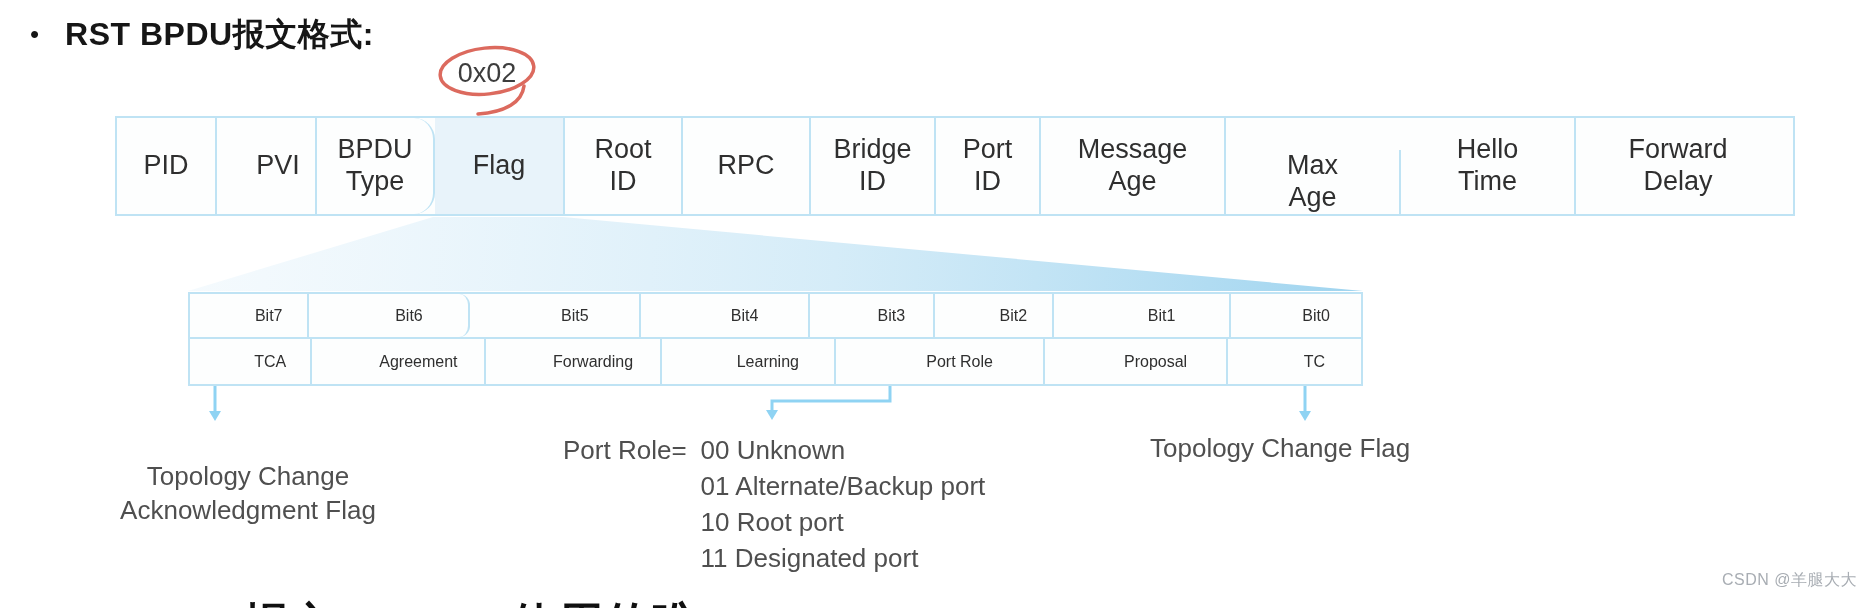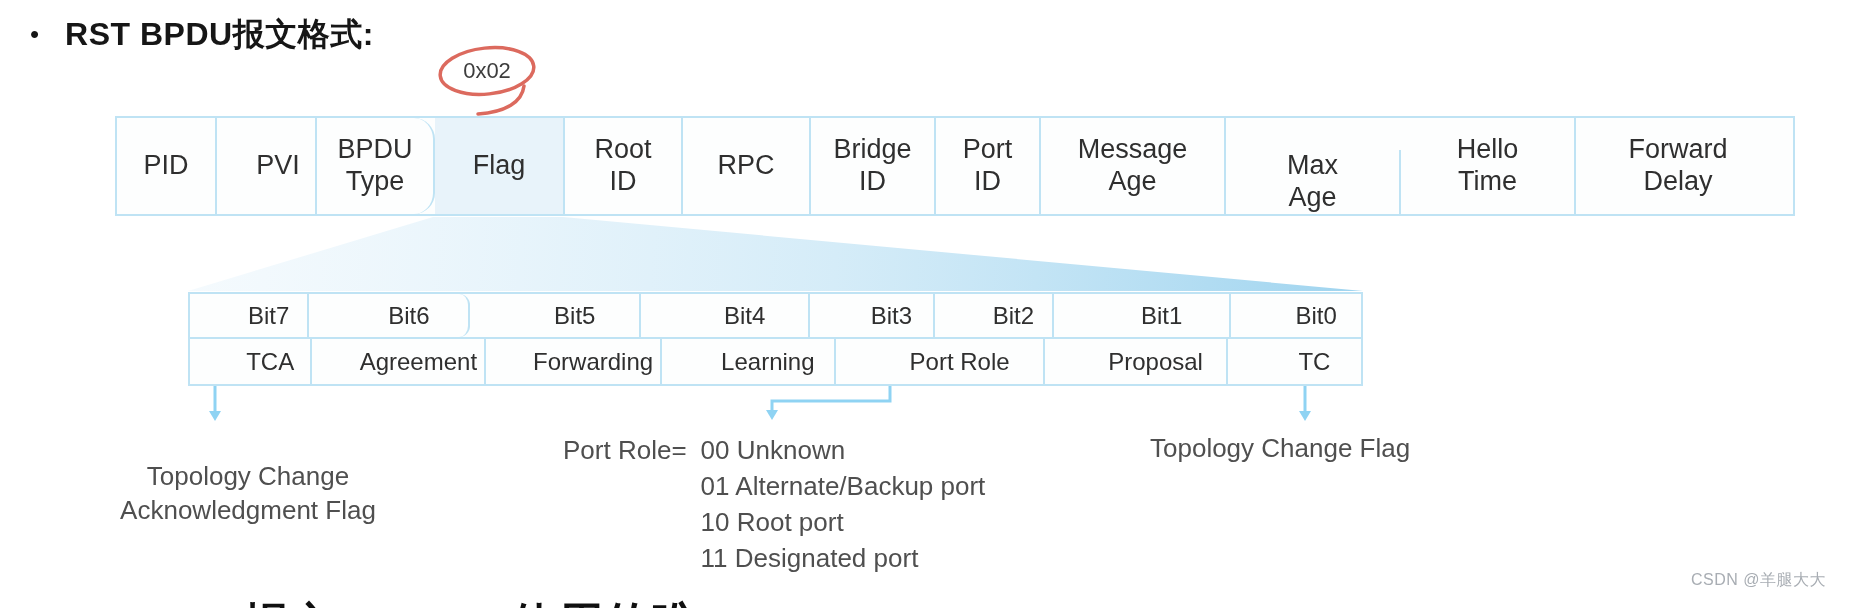--- a/index.html
+++ b/index.html
@@ -16,21 +16,21 @@
   .stage{
     position:relative;width:1860px;height:608px;background:#ffffff;overflow:hidden;
   }
   
   .title-row{position:absolute;left:30px;top:14px;display:flex;align-items:flex-start;gap:26px;color:#161616;}
   .title-row .bullet{font-size:26px;line-height:40px;}
   .title-row h1{font-size:32px;font-weight:700;letter-spacing:0.5px;line-height:40px;}
   
   .callout-text{
     position:absolute;left:447px;top:58px;width:80px;text-align:center;
-    font-size:22px;color:#3d3d3d;
+    font-size:27px;color:#3d3d3d;
   }
   
   svg.overlay{position:absolute;left:0;top:0;width:1860px;height:608px;pointer-events:none;}
   
   .pkt{
     position:absolute;left:115px;top:116px;width:1680px;height:100px;
     display:flex;border:2px solid var(--bd);background:#fdfefe;
   }
   .pkt .cell{
     border-right:2px solid var(--bd);
@@ -51,21 +51,21 @@
   .pkt .cell:nth-child(10){width:175px;margin-top:32px;}
   .pkt .cell:nth-child(11){width:175px;}
   .pkt .cell:nth-child(12){width:204px;}
   
   .bits{position:absolute;left:188px;top:292px;width:1175px;border:2px solid var(--bd);background:#fdfefe;}
   .bits .row{display:flex;height:45px;}
   .bits .row.first{border-bottom:2px solid var(--bd);}
   .bits .cell{
     border-right:2px solid var(--bd);
     display:flex;align-items:center;justify-content:center;
-    font-size:24px;color:var(--cell-text);background:#fdfefe;margin-left:40px;
+    font-size:16px;color:var(--cell-text);background:#fdfefe;margin-left:40px;
   }
   .bits .cell:last-child{border-right:none;}
   .row.first .cell:nth-child(1){width:108px;}
   .row.first .cell:nth-child(2){width:165px;border-radius:11px;}
   .row.first .cell:nth-child(3){width:178px;}
   .row.first .cell:nth-child(4){width:176px;}
   .row.first .cell:nth-child(5){width:115px;}
   .row.first .cell:nth-child(6){width:108px;}
   .row.first .cell:nth-child(7){width:187px;}
   .row.first .cell:nth-child(8){width:123px;}
@@ -77,21 +77,21 @@
   .row.second .cell:nth-child(6){width:187px;}
   .row.second .cell:nth-child(7){width:123px;}
   
   .note{position:absolute;font-size:26px;color:var(--note);white-space:pre-line;line-height:1.3;}
   .note.tca{left:58px;top:428px;width:380px;text-align:center;margin-top:32px;}
   .note.tc{left:1150px;top:432px;}
   .port-role{position:absolute;left:563px;top:432px;display:flex;gap:14px;color:var(--note);font-size:26px;}
   .port-role .values{display:flex;flex-direction:column;}
   .port-role .values div{line-height:36px;}
   
-  .watermark{position:absolute;right:34px;top:570px;font-size:16px;color:#a8adb3;letter-spacing:0.5px;}
+  .watermark{position:absolute;right:3px;top:570px;font-size:16px;color:#a8adb3;letter-spacing:0.5px;}
   
   .cropped{position:absolute;left:0px;top:594px;font-size:46px;font-weight:700;color:#101010;white-space:nowrap;letter-spacing:1px;}
 </style>
 </head>
 <body>
 
 <div class="stage">
 
   <svg class="overlay" viewBox="0 0 1860 608">
     <defs>

